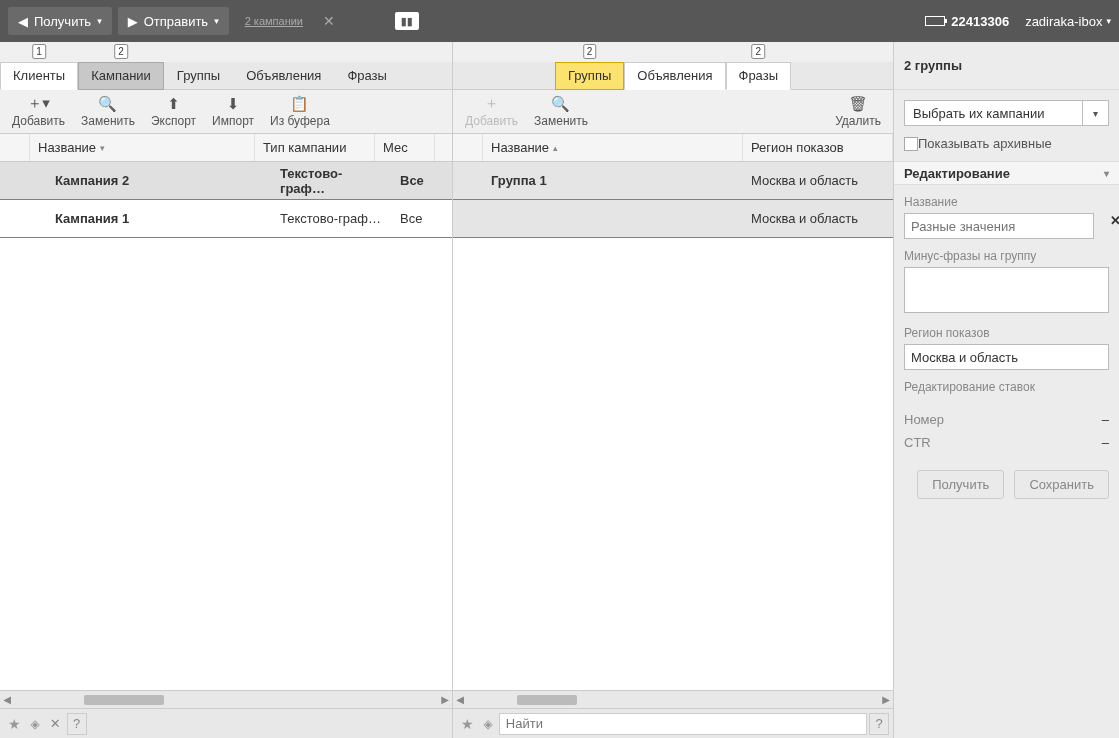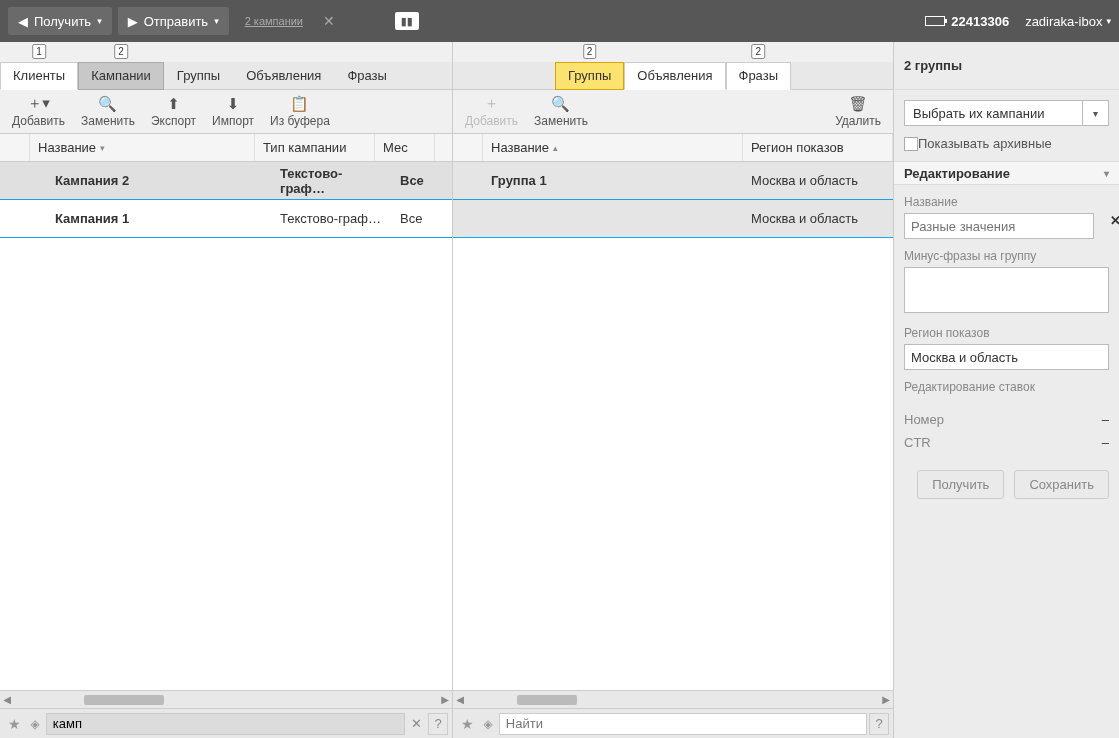--- a/index.html
+++ b/index.html
@@ -190,21 +190,20 @@
     </div>
     <div class="hscroll-area">
       <span class="hscroll-arrow">◀</span>
       <div class="hscroll-thumb"></div>
       <div style="flex:1"></div>
       <span class="hscroll-arrow">▶</span>
     </div>
     <div class="search-row">
       <span class="star-icon">★</span>
       <span class="tag-icon">◈</span>
-      <input class="search-input" value="камп" style="">
       <span class="clear-search">✕</span>
       <span class="help-q">?</span>
     </div>
   </div>
 
   <div class="middle-panel">
     <div style="height:20px;"></div>
     <div class="tabs" style="justify-content:center;">
       <div class="tab active-yellow">
         <span class="badge">2</span>

